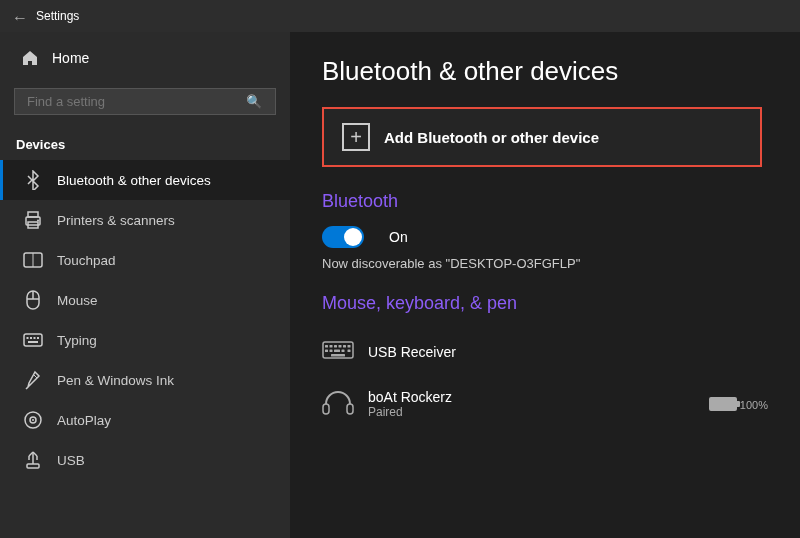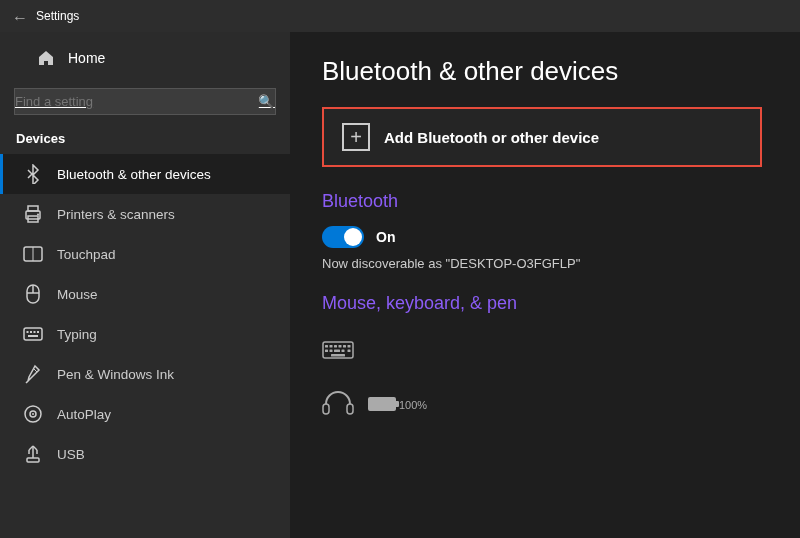--- a/index.html
+++ b/index.html
@@ -54,32 +54,30 @@
       padding-bottom: 8px;
     }
 
     .sidebar-home {
       display: flex;
       align-items: center;
       gap: 12px;
       padding: 16px 20px;
       cursor: pointer;
       color: #ffffff;
-      margin-left: 16px;
     }
 
     .search-box {
-      margin: 4px 14px 10px 14px;
+      margin: 4px 14px 16px 14px;
       background: #3c3c3c;
       border: 1px solid #555;
       display: flex;
       align-items: center;
-      padding: 5px 0;
+      padding: 5px 12px;
       gap: 6px;
-      text-decoration: underline;
     }
     .search-box input {
       background: transparent;
       border: none;
       outline: none;
       color: #ccc;
       font-size: 13px;
       width: 100%;
     }
     .search-icon-char {
@@ -171,23 +169,22 @@
       font-size: 18px;
       font-weight: 400;
       margin-bottom: 14px;
       color: #8b5cf6;
     }
 
     
     .bt-row {
       display: flex;
       align-items: center;
-      gap: 12px;
+      gap: 25px;
       margin-bottom: 8px;
-      font-weight: bold;
     }
 
     .toggle {
       width: 42px;
       height: 22px;
       background: #0078d7;
       border-radius: 11px;
       position: relative;
       cursor: pointer;
       flex-shrink: 0;
@@ -427,31 +424,38 @@
           <rect x="21" y="4" width="3" height="2.5" rx="0.5" fill="#aaa"></rect>
           <rect x="25.5" y="4" width="3" height="2.5" rx="0.5" fill="#aaa"></rect>
           <rect x="3" y="8.5" width="3" height="2.5" rx="0.5" fill="#aaa"></rect>
           <rect x="7.5" y="8.5" width="3" height="2.5" rx="0.5" fill="#aaa"></rect>
           <rect x="12" y="8.5" width="6" height="2.5" rx="0.5" fill="#aaa"></rect>
           <rect x="19.5" y="8.5" width="3" height="2.5" rx="0.5" fill="#aaa"></rect>
           <rect x="25.5" y="8.5" width="3" height="2.5" rx="0.5" fill="#aaa"></rect>
           <rect x="9" y="13" width="14" height="2.5" rx="0.5" fill="#aaa"></rect>
         </svg>
       </div>
+      <div class="device-info">
+        <div class="device-name">USB Receiver</div>
+      </div>
     </div>
 
 
     <div class="device-item">
       <div class="device-icon">
         <svg width="32" height="30" viewBox="0 0 32 30" fill="none">
           <path d="M4 15C4 8.373 9.373 3 16 3C22.627 3 28 8.373 28 15" stroke="#aaa" stroke-width="2" fill="none"></path>
           <rect x="1" y="15" width="6" height="10" rx="3" stroke="#aaa" stroke-width="1.5" fill="none"></rect>
           <rect x="25" y="15" width="6" height="10" rx="3" stroke="#aaa" stroke-width="1.5" fill="none"></rect>
         </svg>
       </div>
+      <div class="device-info">
+        <div class="device-name">boAt Rockerz</div>
+        <div class="device-sub">Paired</div>
+      </div>
       <div class="battery-indicator">
         <div class="battery-bar">
           <div class="battery-fill"></div>
         </div>
         <span class="battery-pct">100%</span>
       </div>
     </div>
 
   </div>
 </div>

